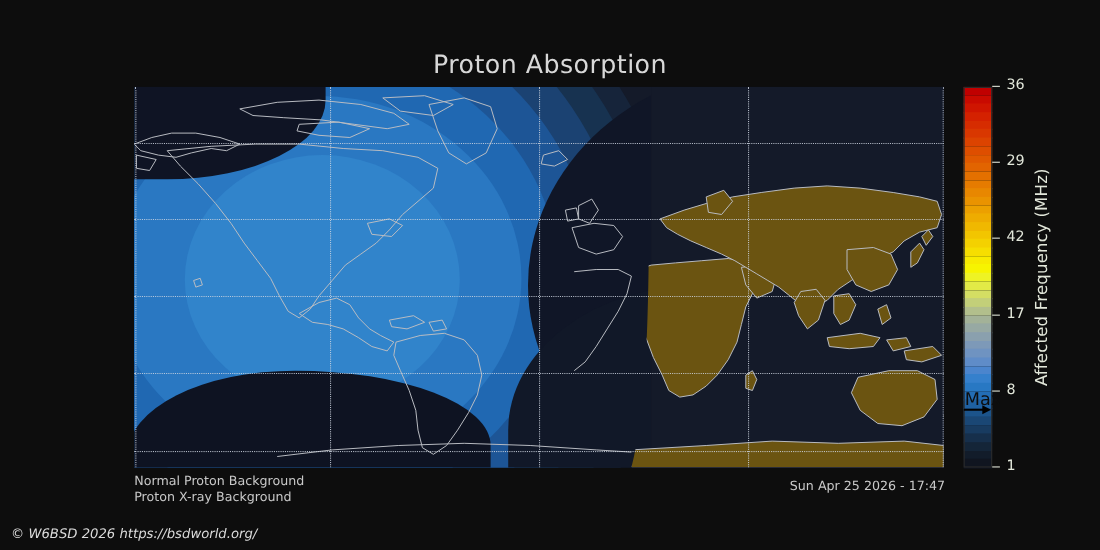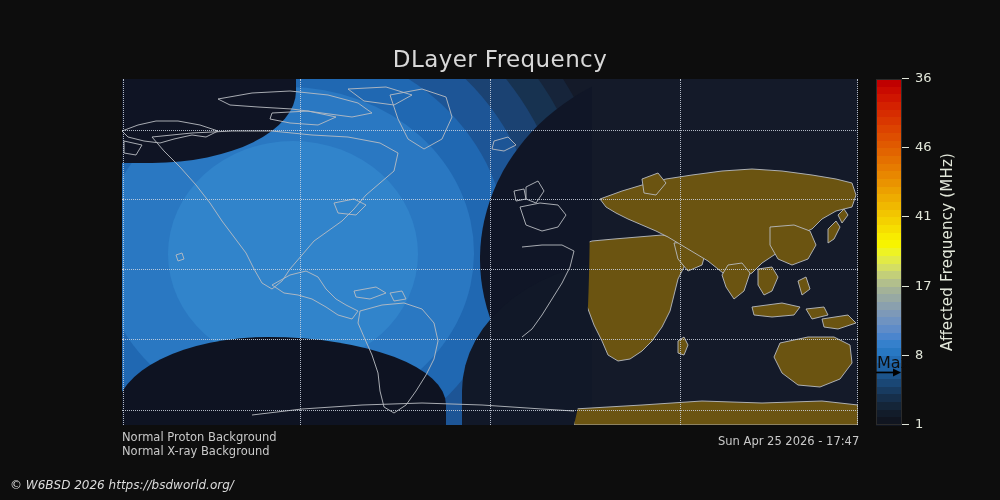--- a/index.html
+++ b/index.html
@@ -99,21 +99,21 @@
   .credit{
     position:absolute;left:10px;top:478px;font-size:12px;color:#dcdcdc;
     font-style:italic;
   }
 </style>
 </head>
 <body>
 
 <div id="root">
 
-  <div class="title">DLayer Frequency</div>
+  <div class="title">Proton Absorption</div>
 
   <div class="map-wrap">
 
     <div class="map-layer ocean-night"></div>
 
     <div class="absorb b1"></div>
     <div class="absorb b2"></div>
     <div class="absorb b3"></div>
     <div class="absorb b4"></div>
     <div class="absorb b5"></div>
@@ -295,40 +295,40 @@
     </div>
   </div>
 
   <div class="cb-ticks" id="cb-ticks">
       <div class="cb-tick" style="top: 0px;">
         <i></i>
         <span>36</span>
       </div>
       <div class="cb-tick" style="top: 69.2px;">
         <i></i>
-        <span>46</span>
+        <span>29</span>
       </div>
       <div class="cb-tick" style="top: 138.4px;">
         <i></i>
-        <span>41</span>
+        <span>42</span>
       </div>
       <div class="cb-tick" style="top: 207.6px;">
         <i></i>
         <span>17</span>
       </div>
       <div class="cb-tick" style="top: 276.8px;">
         <i></i>
         <span>8</span>
       </div>
       <div class="cb-tick" style="top: 346px;">
         <i></i>
         <span>1</span>
       </div>
     </div>
 
   <div class="cb-axis-label">Affected Frequency (MHz)</div>
 
   <div class="note note1">Normal Proton Background</div>
-  <div class="note note2">Normal X-ray Background</div>
+  <div class="note note2">Proton X-ray Background</div>
   <div class="stamp">Sun Apr 25 2026 - 17:47</div>
   <div class="credit">© W6BSD 2026 https://bsdworld.org/</div>
 
 </div>
 
 </body></html>

